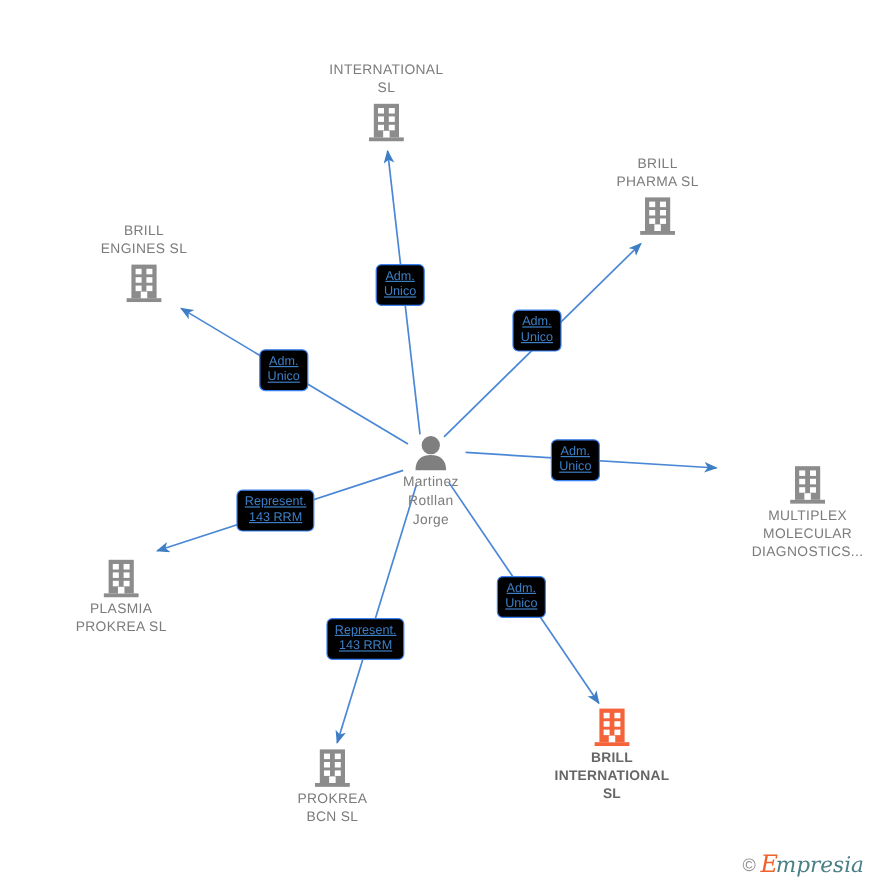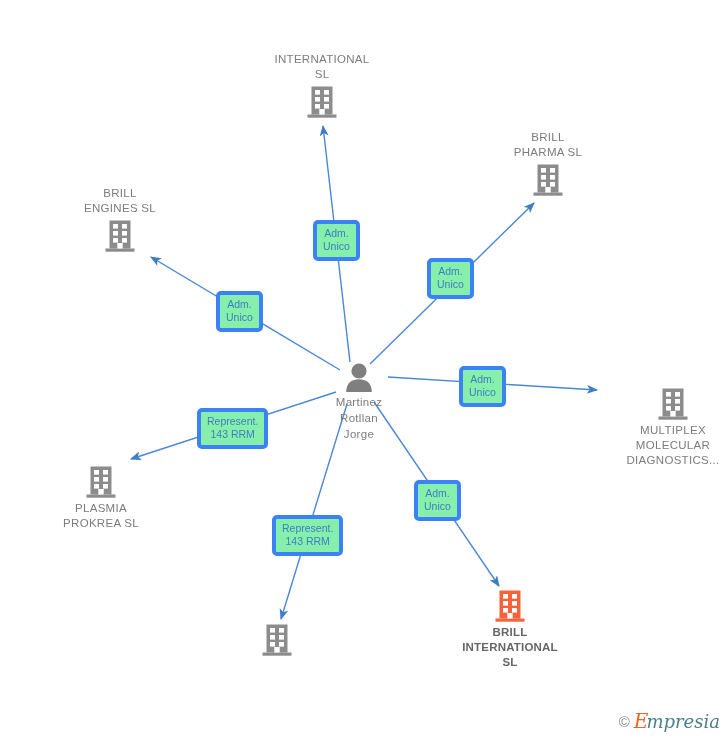--- a/index.html
+++ b/index.html
@@ -53,31 +53,32 @@
     font-weight: bold;
     letter-spacing: 0.2px;
   }
   .node.person .node-label {
     color: #7c7c7c;
     font-size: 11.5px;
     line-height: 16px;
   }
   .edge-label {
     position: absolute;
-    border: 4px solid #3b82f6;
+    border: 1px solid #3b82f6;
     border-radius: 5px;
-    background: #86efac;
+    background: #000000;
     color: #3d7ec4;
     font-size: 10.5px;
     line-height: 13px;
     text-align: center;
     padding: 3px 6px 4px 6px;
     white-space: pre-line;
     cursor: pointer;
     box-sizing: border-box;
+    text-decoration: underline;
   }
   #watermark {
     position: absolute;
     right: 8px;
     bottom: 8px;
     display: flex;
     align-items: center;
     gap: 4px;
     user-select: none;
   }
@@ -219,20 +220,22 @@
             <rect x="4.5" y="1.5" width="21" height="28" fill="#8c8c8c"></rect>
             <rect x="0.5" y="29.5" width="29" height="3.2" fill="#8c8c8c"></rect>
             <rect x="8" y="5" width="5" height="4.6" fill="#ffffff"></rect>
             <rect x="17" y="5" width="5" height="4.6" fill="#ffffff"></rect>
             <rect x="8" y="12" width="5" height="4.6" fill="#ffffff"></rect>
             <rect x="17" y="12" width="5" height="4.6" fill="#ffffff"></rect>
             <rect x="8" y="19" width="5" height="4.6" fill="#ffffff"></rect>
             <rect x="17" y="19" width="5" height="4.6" fill="#ffffff"></rect>
             <rect x="12.3" y="24" width="5.4" height="5.5" fill="#ffffff"></rect>
           </svg></span>
+        <span class="node-label">PROKREA
+BCN  SL</span>
       </div>
       <div class="node highlight" id="node-brill-international" style="left: 510px; top: 589px;">
         <span class="icon-wrap"><svg width="30" height="34" viewBox="0 0 30 34" xmlns="http://www.w3.org/2000/svg">
             <rect x="4.5" y="1.5" width="21" height="28" fill="#f4633a"></rect>
             <rect x="0.5" y="29.5" width="29" height="3.2" fill="#f4633a"></rect>
             <rect x="8" y="5" width="5" height="4.6" fill="#ffffff"></rect>
             <rect x="17" y="5" width="5" height="4.6" fill="#ffffff"></rect>
             <rect x="8" y="12" width="5" height="4.6" fill="#ffffff"></rect>
             <rect x="17" y="12" width="5" height="4.6" fill="#ffffff"></rect>
             <rect x="8" y="19" width="5" height="4.6" fill="#ffffff"></rect>

